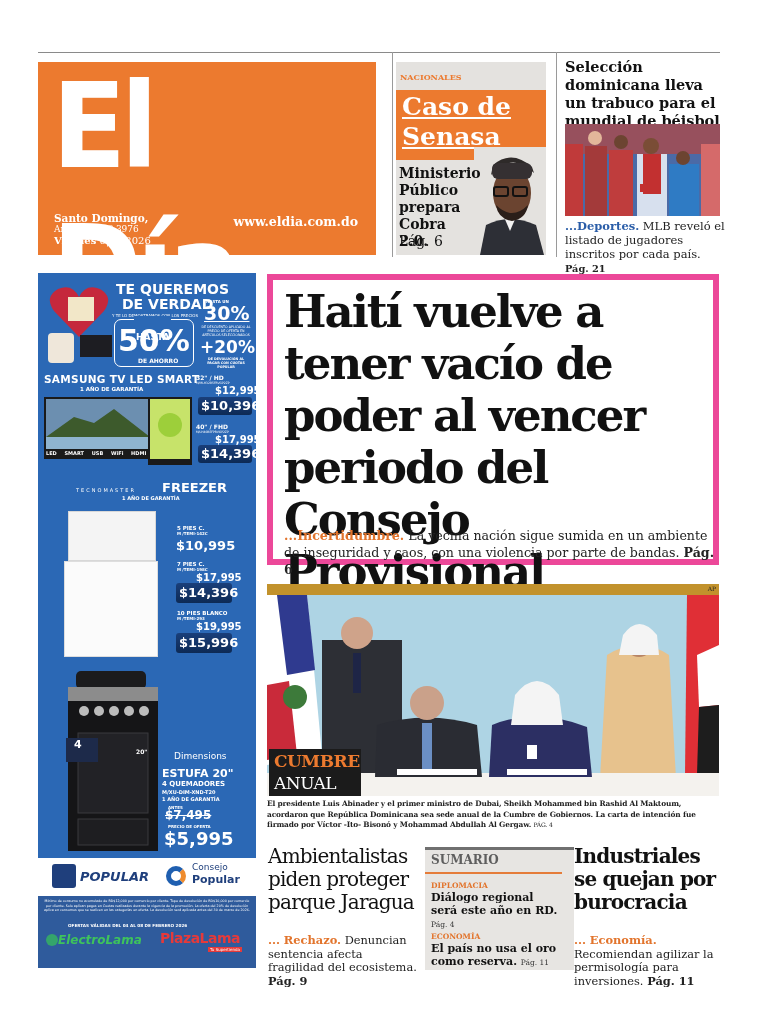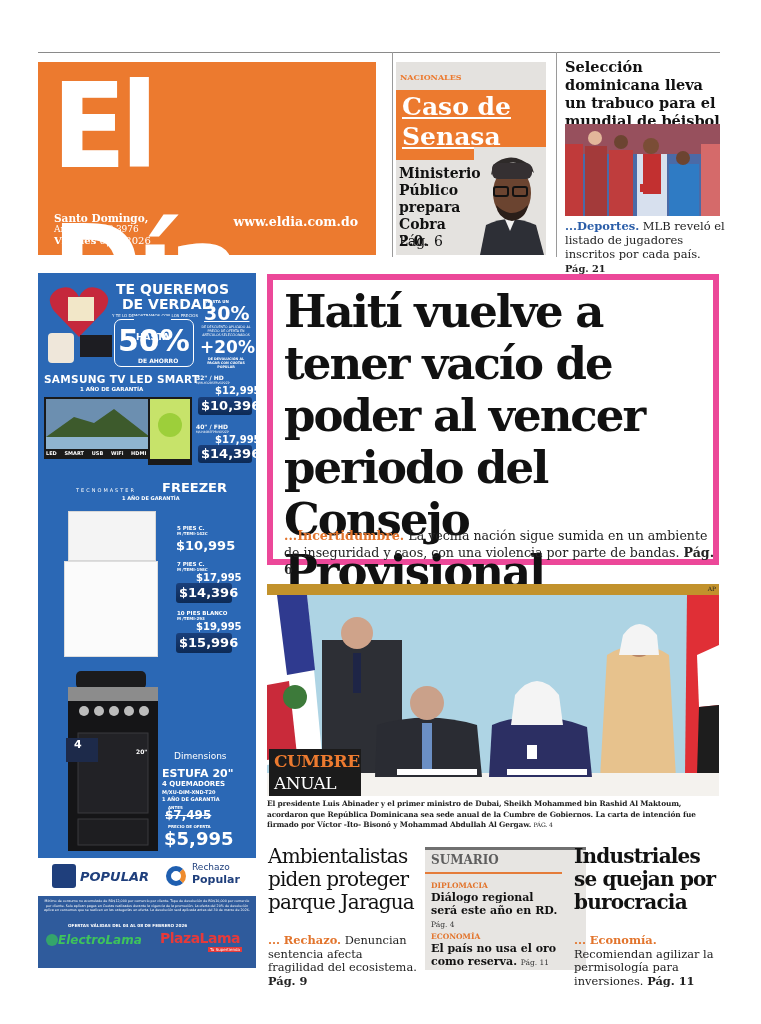--- a/index.html
+++ b/index.html
@@ -56,21 +56,21 @@
   .photo-main .scene { position: absolute; left: 0; top: 11px; width: 452px; height: 201px; background: #a9d2e2; }
   .cumbre { position: absolute; left: 2px; top: 165px; width: 92px; height: 47px; background: #1b1b1b; }
   .cumbre .a { position: absolute; left: 5px; top: 2px; font-size: 17px; font-weight: bold; color: #ec7a2f; letter-spacing: -0.5px; }
   .cumbre .b { position: absolute; left: 5px; top: 24px; font-size: 17px; color: #fff; letter-spacing: -0.5px; }
   .caption { left: 267px; top: 799px; width: 452px; font-size: 7.4px; line-height: 10.5px; font-weight: bold; color: #222; letter-spacing: -0.15px; }
   .caption .pgs { font-weight: normal; font-size: 6px; }
 
   
   .story1 .hl { left: 268px; top: 845px; width: 150px; font-size: 20px; line-height: 23px; color: #111; letter-spacing: -0.8px; }
   .story1 .txt { left: 268px; top: 934px; width: 150px; font-size: 11.4px; line-height: 13.5px; color: #222; }
-  .sumario { left: 425px; top: 847px; width: 161px; height: 123px; background: #e7e5e2; border-top: 3px solid #707070; }
+  .sumario { left: 425px; top: 847px; width: 149px; height: 123px; background: #e7e5e2; border-top: 3px solid #707070; }
   .sumario .head { position: absolute; left: 6px; top: 3px; font-size: 12px; font-weight: bold; color: #5e5e5e; }
   .sumario .line { position: absolute; left: 0; top: 22px; width: 137px; height: 2px; background: #e57c39; }
   .sumario .k { position: absolute; left: 6px; font-size: 7.5px; font-weight: bold; color: #e2742c; }
   .sumario .s { position: absolute; left: 6px; width: 130px; font-size: 11px; line-height: 13px; font-weight: bold; color: #111; }
   .sumario .s span { font-weight: normal; font-size: 7.5px; color: #333; }
   .story3 .hl { left: 574px; top: 845px; width: 150px; font-size: 20px; line-height: 23px; font-weight: bold; color: #111; letter-spacing: -0.8px; }
   .story3 .txt { left: 574px; top: 934px; width: 150px; font-size: 11.4px; line-height: 13.5px; color: #222; }
 </style>
 </head>
 <body>
@@ -214,21 +214,21 @@
   <div class="t" style="left:124px;top:523px;font-size:5px;">1 AÑO DE GARANTÍA</div>
   <div class="t" style="left:130px;top:532px;font-size:4px;">ANTES</div>
   <div class="price" style="left:127px;top:535px;font-size:12px;text-decoration:line-through;">$7,495</div>
   <div class="t" style="left:130px;top:551px;font-size:4px;">PRECIO DE OFERTA</div>
   <div class="price" style="left:126px;top:555px;font-size:18px;">$5,995</div>
 
   <div class="white" style="left:0;top:585px;width:218px;height:38px;"></div>
   <div class="abs" style="left:14px;top:591px;width:24px;height:24px;background:#1f3f7c;border-radius:3px;"></div>
   <div class="t" style="left:42px;top:596px;font-size:13px;font-style:italic;color:#1f3f7c;">POPULAR</div>
   <div class="abs" style="left:128px;top:593px;width:20px;height:20px;border-radius:10px;border:5px solid #1f5fb0;border-right-color:#ef8c2e;"></div>
-  <div class="t" style="left:154px;top:589px;font-size:9px;font-weight:normal;color:#1f3f7c;">Rechazo</div>
+  <div class="t" style="left:154px;top:589px;font-size:9px;font-weight:normal;color:#1f3f7c;">Consejo</div>
   <div class="t" style="left:154px;top:600px;font-size:11px;color:#1f3f7c;">Popular</div>
 
   <div class="abs" style="left:0;top:623px;width:218px;height:72px;background:#2f5b9c;"></div>
   <div class="t" style="left:6px;top:626px;width:206px;font-size:3.3px;line-height:4.6px;white-space:normal;font-weight:normal;text-align:center;">Mínimo de consumo no acumulado de RD$12,000 por comercio por cliente. Tope de devolución de RD$10,000 por comercio por cliente. Solo aplican pagos en Cuotas realizados durante la vigencia de la promoción. La oferta del 20% de devolución aplica en consumos que se realicen en las categorías en oferta. La devolución será aplicada antes del 30 de marzo de 2026.</div>
   <div class="t" style="left:30px;top:650px;font-size:4.2px;">OFERTAS VÁLIDAS DEL 04 AL 08 DE FEBRERO 2026</div>
   <div class="abs" style="left:8px;top:661px;width:12px;height:12px;border-radius:6px;background:#34a46b;"></div>
   <div class="t" style="left:20px;top:660px;font-size:12px;font-style:italic;color:#3ec35c;">ElectroLama</div>
   <div class="t" style="left:122px;top:657px;font-size:14px;color:#e53a3a;letter-spacing:-0.5px;">PlazaLama</div>
   <div class="t" style="left:170px;top:674px;font-size:4px;font-weight:normal;background:#e53a3a;padding:0 2px;">Tu Supertienda</div>
 </div>

